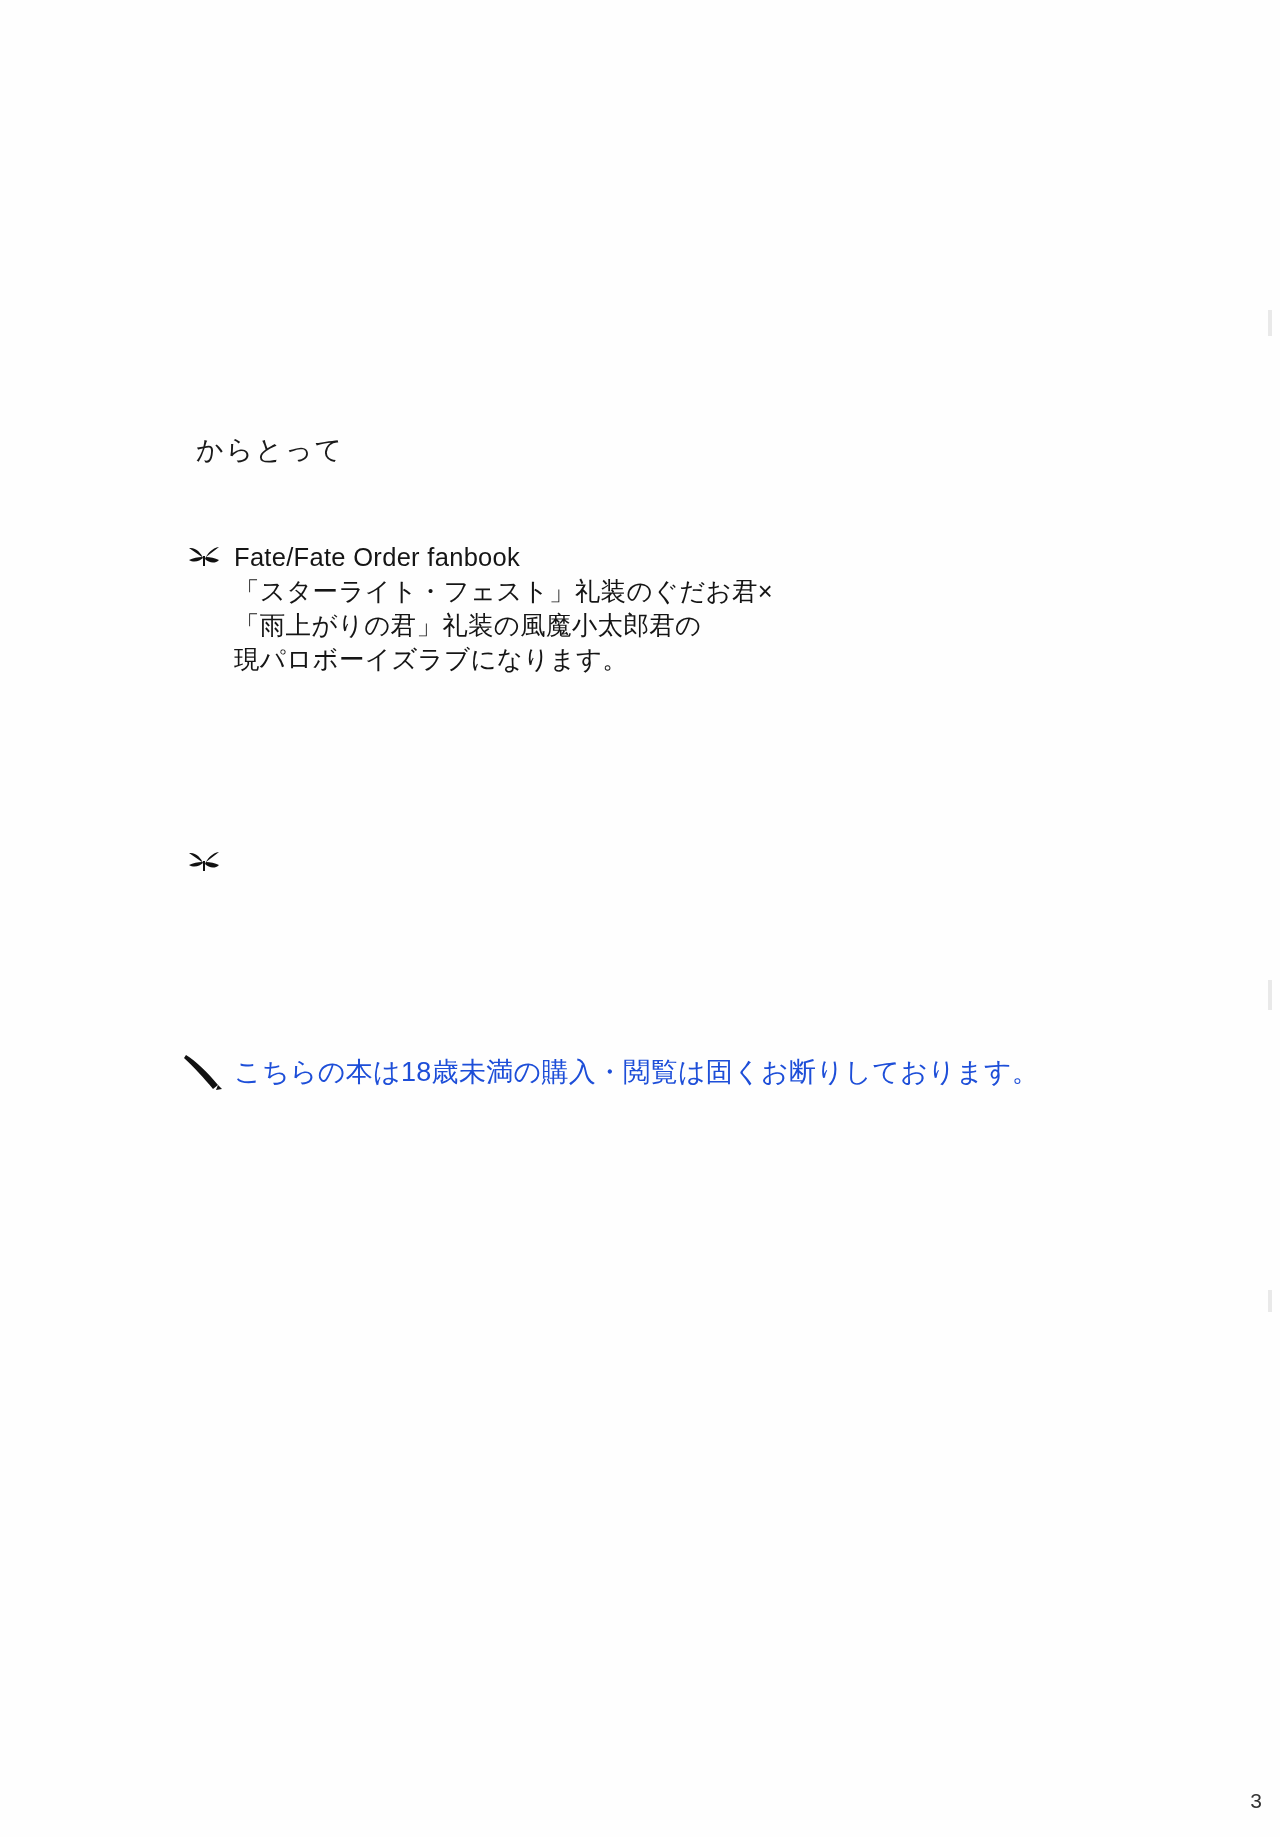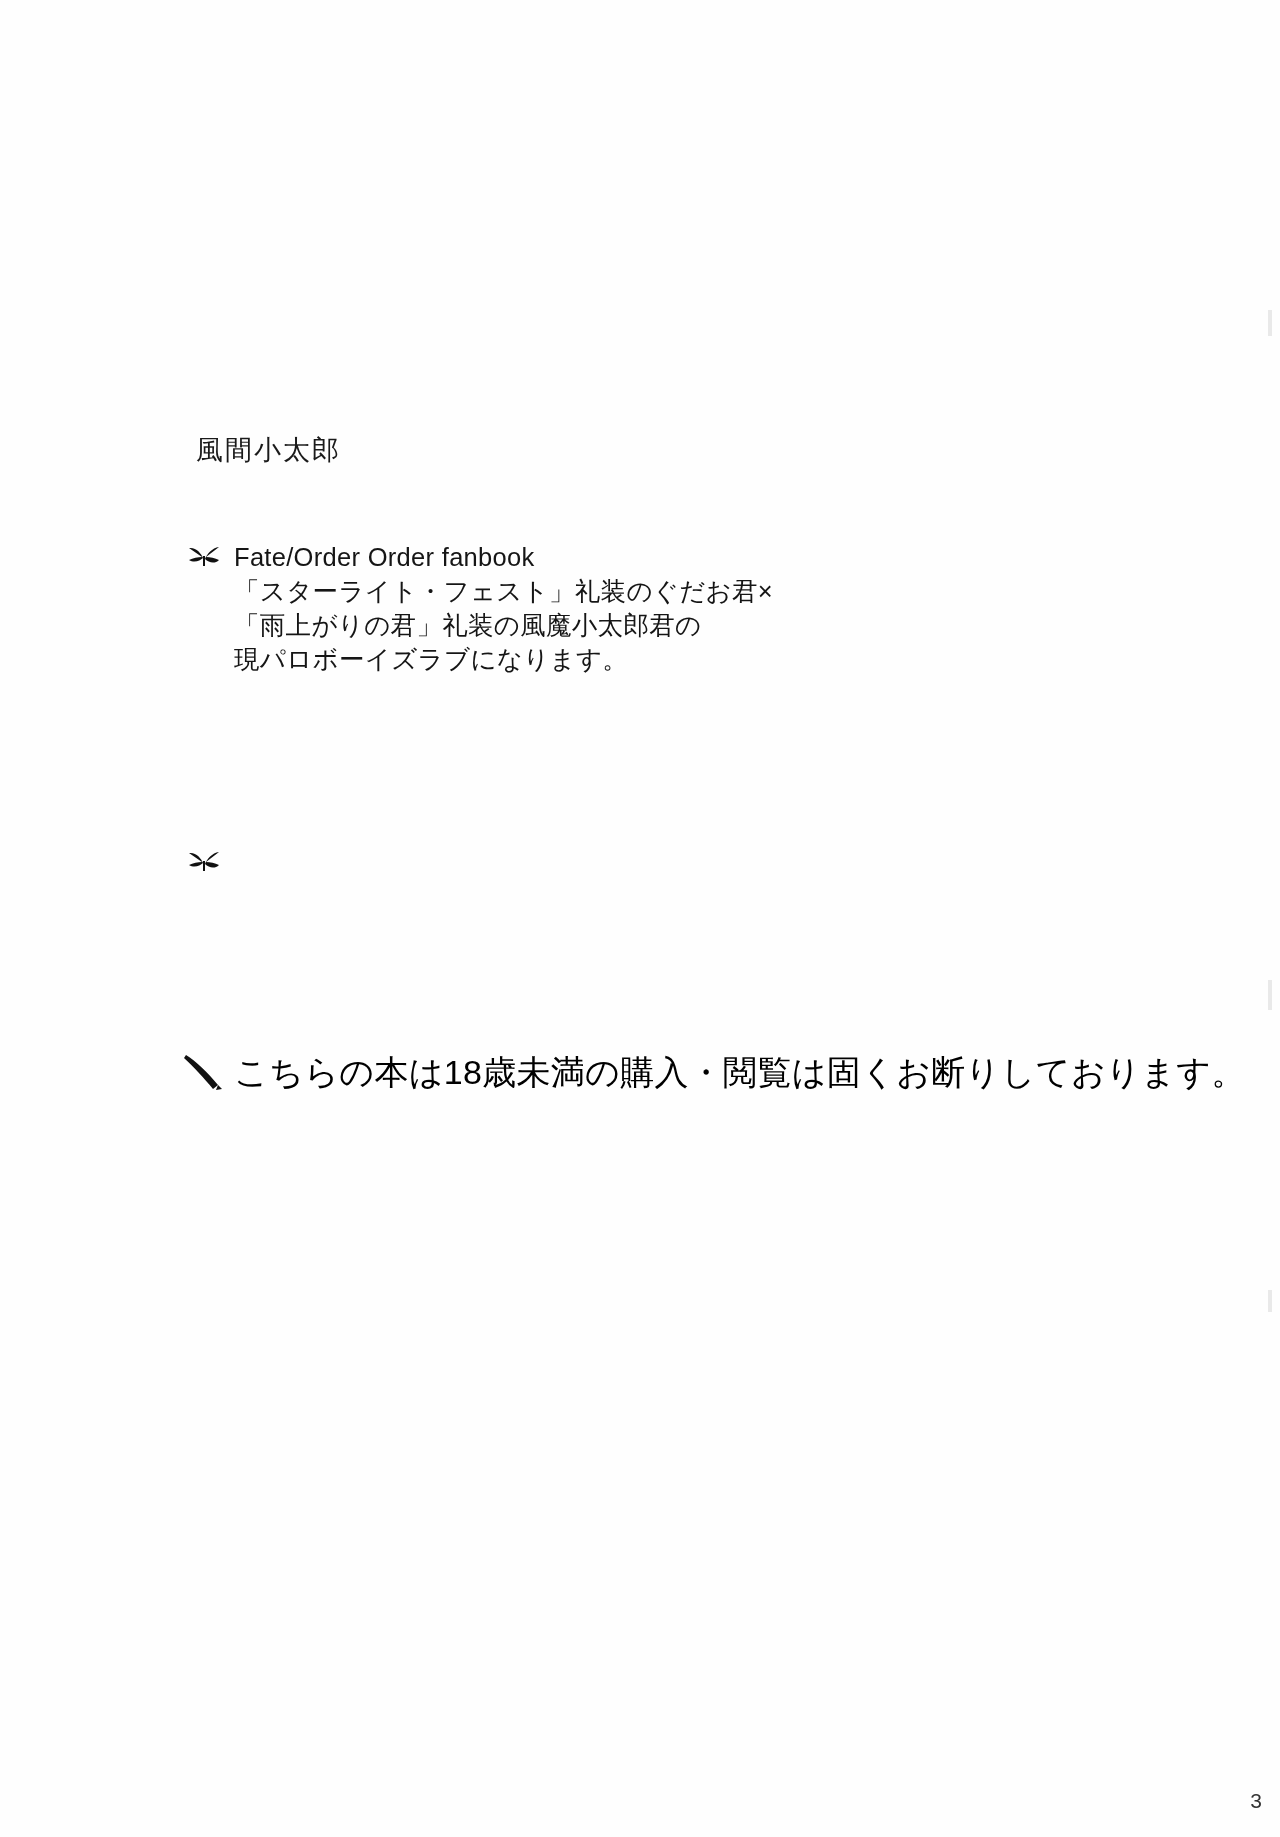--- a/index.html
+++ b/index.html
@@ -76,23 +76,23 @@
     padding-left: 54px;
   }
   .notice-mark {
     position: absolute;
     left: 0;
     top: -4px;
     width: 48px;
     height: 40px;
   }
   .notice-text {
-    font-size: 34px;
+    font-size: 27px;
     line-height: 34px;
-    color: #000000;
+    color: #1d4ed8;
     letter-spacing: 0.3px;
     white-space: nowrap;
   }
 
   
   .page-number {
     position: absolute;
     right: 18px;
     bottom: 24px;
     font-size: 21px;
@@ -107,32 +107,32 @@
 </style>
 </head>
 <body>
 
 <div class="page">
 
   <div class="edge-mark" style="left:1268px; top:310px; width:4px; height:26px;"></div>
   <div class="edge-mark" style="left:1268px; top:980px; width:4px; height:30px;"></div>
   <div class="edge-mark" style="left:1268px; top:1290px; width:4px; height:22px;"></div>
 
-  <div class="intro-heading">風間小太郎</div>
+  <div class="intro-heading">からとって</div>
 
   <div class="bullet-block block-1">
     <div class="bullet-row">
       <span class="bullet-mark">
         <svg viewBox="0 0 36 28" width="36" height="28" aria-hidden="true">
           <path d="M3 4 C10 3, 15 9, 17 14 C14 17, 8 19, 3 16 C7 14, 12 13, 16 13 Z" fill="#111"></path>
           <path d="M33 3 C26 4, 21 10, 19 15 C23 19, 29 20, 33 16 C29 14, 24 13, 20 13 Z" fill="#111"></path>
           <path d="M17 12 L19 12 L19 22 L17 22 Z" fill="#111"></path>
         </svg>
       </span>
-      <span class="bullet-text">Fate/Order Order fanbook
+      <span class="bullet-text">Fate/Fate Order fanbook
 「スターライト・フェスト」礼装のぐだお君×
 「雨上がりの君」礼装の風魔小太郎君の
 現パロボーイズラブになります。</span>
     </div>
   </div>
 
 
   <div class="bullet-block block-3">
     <div class="bullet-row">
       <span class="bullet-mark">

